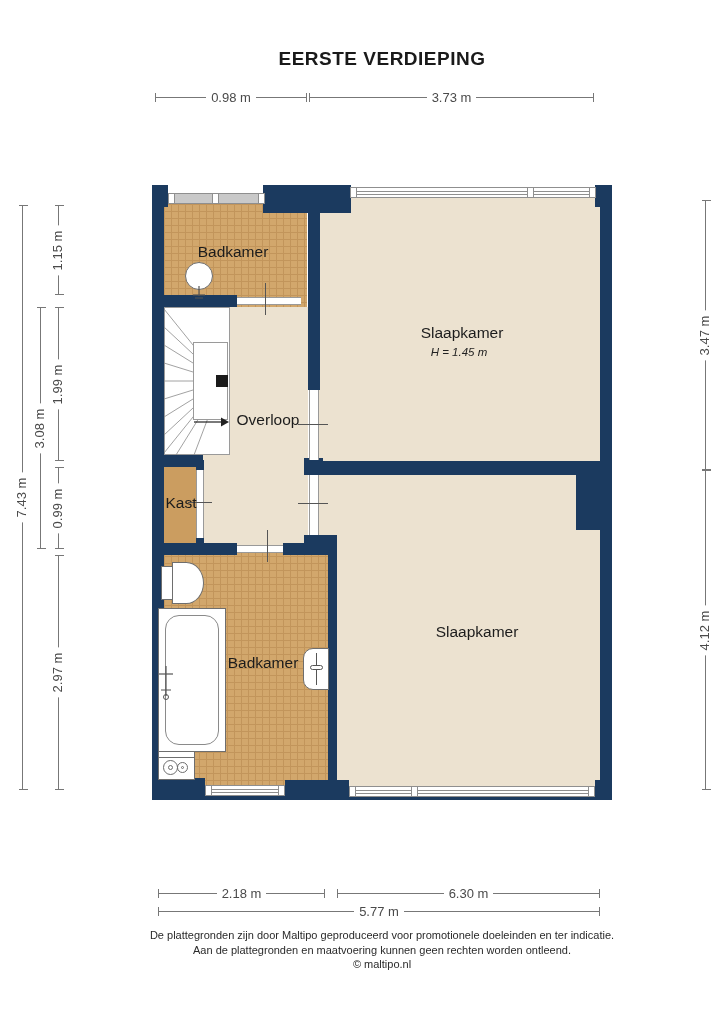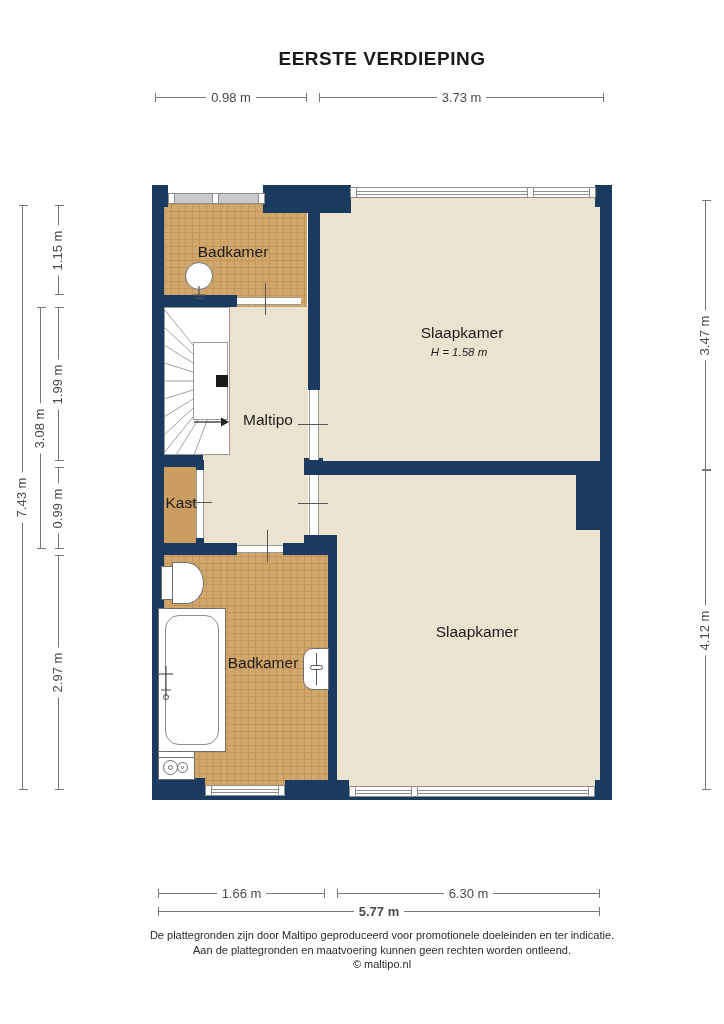--- a/index.html
+++ b/index.html
@@ -158,47 +158,47 @@
 <div class="fixture" style="left:158px;top:751px;width:37px;height:29px;">
   <div class="abs" style="left:0;top:5px;width:100%;height:1px;background:#6e6e6e;"></div>
   <div class="abs" style="left:4px;top:8px;width:15px;height:15px;border:1px solid #6e6e6e;border-radius:50%;box-sizing:border-box;"></div>
   <div class="abs" style="left:9px;top:13px;width:5px;height:5px;border:1px solid #6e6e6e;border-radius:50%;box-sizing:border-box;"></div>
   <div class="abs" style="left:18px;top:10px;width:11px;height:11px;border:1px solid #6e6e6e;border-radius:50%;box-sizing:border-box;"></div>
   <div class="abs" style="left:22px;top:14px;width:3px;height:3px;border:1px solid #6e6e6e;border-radius:50%;box-sizing:border-box;"></div>
 </div>
 
 <div class="room-label" style="left:233px;top:252px;">Badkamer</div>
 <div class="room-label" style="left:462px;top:333px;">Slaapkamer</div>
-<div class="height-note" style="left:459px;top:352px;">H = 1.58 m</div>
-<div class="room-label" style="left:268px;top:420px;">Maltipo</div>
+<div class="height-note" style="left:459px;top:352px;">H = 1.45 m</div>
+<div class="room-label" style="left:268px;top:420px;">Overloop</div>
 <div class="room-label" style="left:181px;top:503px;">Kast</div>
 <div class="room-label" style="left:263px;top:663px;">Badkamer</div>
 <div class="room-label" style="left:477px;top:632px;">Slaapkamer</div>
 
 <div class="dim-h" style="left:155px;top:97px;width:152px;">
   <span class="lbl-wrap">
       <span class="dim-label">0.98 m</span>
     </span>
 </div>
-<div class="dim-h" style="left:319px;top:97px;width:285px;text-align:right;">
+<div class="dim-h" style="left:309px;top:97px;width:285px;text-align:right;">
   <span class="lbl-wrap">
       <span class="dim-label">3.73 m</span>
     </span>
 </div>
 <div class="dim-h" style="left:158px;top:893px;width:167px;">
   <span class="lbl-wrap">
-      <span class="dim-label">1.66 m</span>
+      <span class="dim-label">2.18 m</span>
     </span>
 </div>
 <div class="dim-h" style="left:337px;top:893px;width:263px;">
   <span class="lbl-wrap">
       <span class="dim-label">6.30 m</span>
     </span>
 </div>
-<div class="dim-h" style="left:158px;top:911px;width:442px;font-weight:bold;">
+<div class="dim-h" style="left:158px;top:911px;width:442px;">
   <span class="lbl-wrap">
       <span class="dim-label">5.77 m</span>
     </span>
 </div>
 <div class="dim-v" style="left:22px;top:205px;height:585px;">
   <span class="lbl-wrap">
       <span class="dim-label">7.43 m</span>
     </span>
 </div>
 <div class="dim-v" style="left:40px;top:307px;height:242px;">

